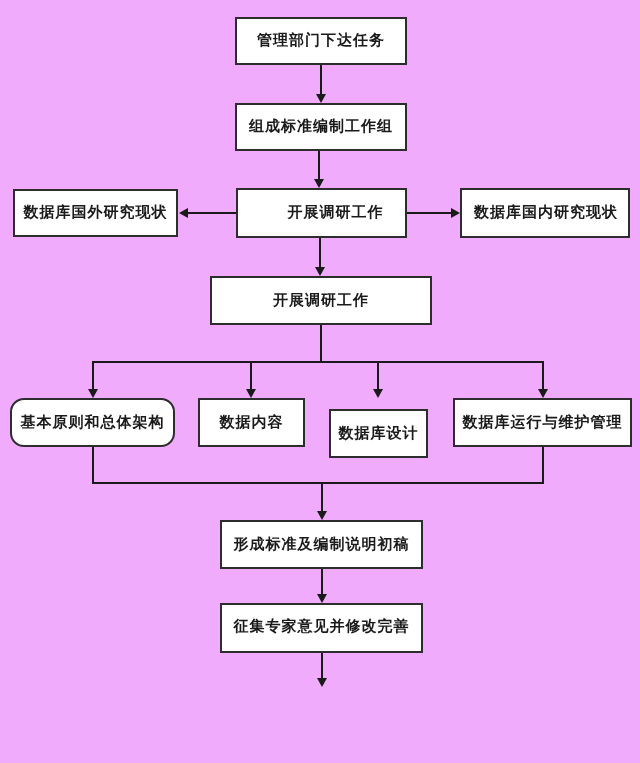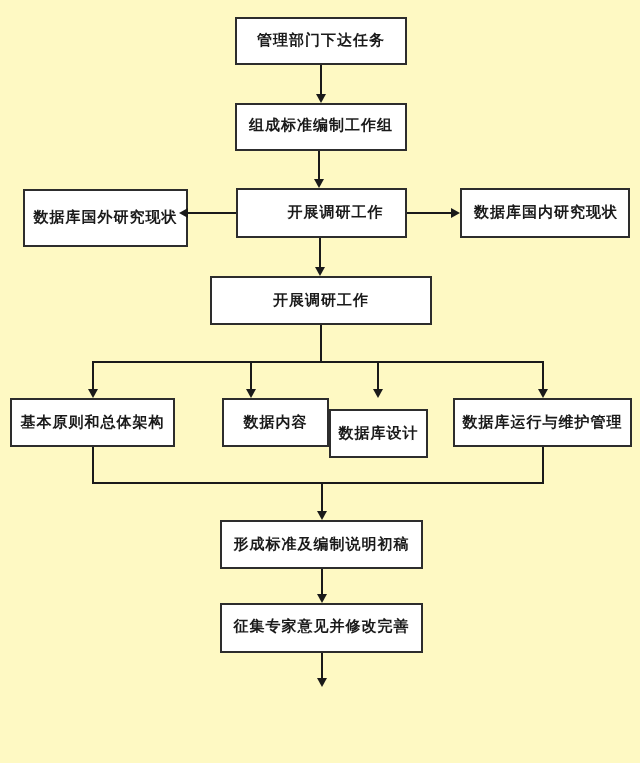--- a/index.html
+++ b/index.html
@@ -4,21 +4,21 @@
 <style>
   html, body {
     margin: 0;
     padding: 0;
     background: #ffffff;
   }
   .canvas {
     position: relative;
     width: 640px;
     height: 763px;
-    background: #fef9c3;
+    background: #f0abfc;
     font-family: "Liberation Serif", "DejaVu Serif", serif;
     overflow: hidden;
   }
   .node {
     position: absolute;
     box-sizing: border-box;
     border: 2px solid #2d2d2d;
     background: #ffffff;
     color: #1a1a1a;
     font-size: 15px;
@@ -66,26 +66,26 @@
 </head>
 <body>
 
 <div class="canvas">
 
   <div class="node" style="left:235px; top:17px; width:172px; height:48px;">管理部门下达任务</div>
 
   <div class="vline" style="left:320px; top:65px; height:31px;"></div>
   <div class="ah-down" style="left:316px; top:94px;"></div>
 
-  <div class="node" style="left:235px; top:103px; width:172px; height:48px;font-family:Liberation Mono, monospace;">组成标准编制工作组</div>
+  <div class="node" style="left:235px; top:103px; width:172px; height:48px;">组成标准编制工作组</div>
 
   <div class="vline" style="left:318px; top:151px; height:30px;"></div>
   <div class="ah-down" style="left:314px; top:179px;"></div>
 
-  <div class="node" style="left:23px; top:189px; width:165px; height:58px;">数据库国外研究现状</div>
+  <div class="node" style="left:13px; top:189px; width:165px; height:48px;">数据库国外研究现状</div>
 
   <div class="node" style="left:236px; top:188px; width:171px; height:50px;padding-left:34px;">开展调研工作</div>
 
   <div class="node" style="left:460px; top:188px; width:170px; height:50px;padding-left:8px;">数据库国内研究现状</div>
 
   <div class="hline" style="left:186px; top:212px; width:50px;"></div>
   <div class="ah-left" style="left:179px; top:208px;"></div>
 
   <div class="hline" style="left:407px; top:212px; width:45px;"></div>
   <div class="ah-right" style="left:451px; top:208px;"></div>
@@ -103,23 +103,23 @@
 
   <div class="vline" style="left:250px; top:362px; height:28px;"></div>
   <div class="ah-down" style="left:246px; top:389px;"></div>
 
   <div class="vline" style="left:377px; top:362px; height:28px;"></div>
   <div class="ah-down" style="left:373px; top:389px;"></div>
 
   <div class="vline" style="left:542px; top:362px; height:28px;"></div>
   <div class="ah-down" style="left:538px; top:389px;"></div>
 
-  <div class="node" style="left:10px; top:398px; width:165px; height:49px;">基本原则和总体架构</div>
+  <div class="node" style="left:10px; top:398px; width:165px; height:49px;border-radius:14px;">基本原则和总体架构</div>
 
-  <div class="node" style="left:198px; top:398px; width:107px; height:49px;margin-left:24px;">数据内容</div>
+  <div class="node" style="left:198px; top:398px; width:107px; height:49px;">数据内容</div>
 
   <div class="node" style="left:329px; top:398px; width:99px; height:49px;margin-top:11px;">数据库设计</div>
 
   <div class="node" style="left:453px; top:398px; width:179px; height:49px;">数据库运行与维护管理</div>
 
   <div class="vline" style="left:92px; top:447px; height:37px;"></div>
   <div class="vline" style="left:542px; top:447px; height:37px;"></div>
   <div class="hline" style="left:92px; top:482px; width:452px;"></div>
 
   <div class="vline" style="left:321px; top:483px; height:29px;"></div>

